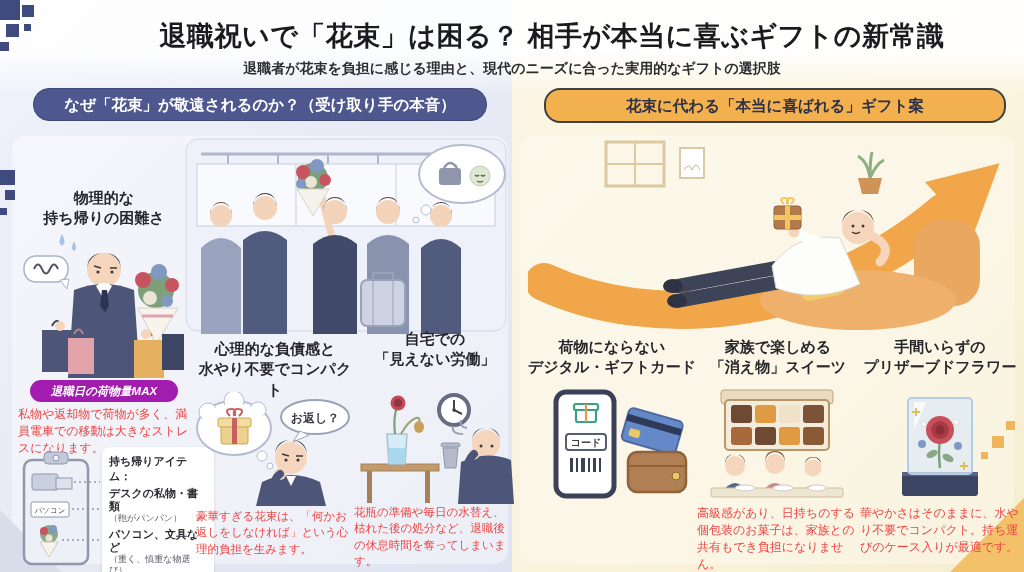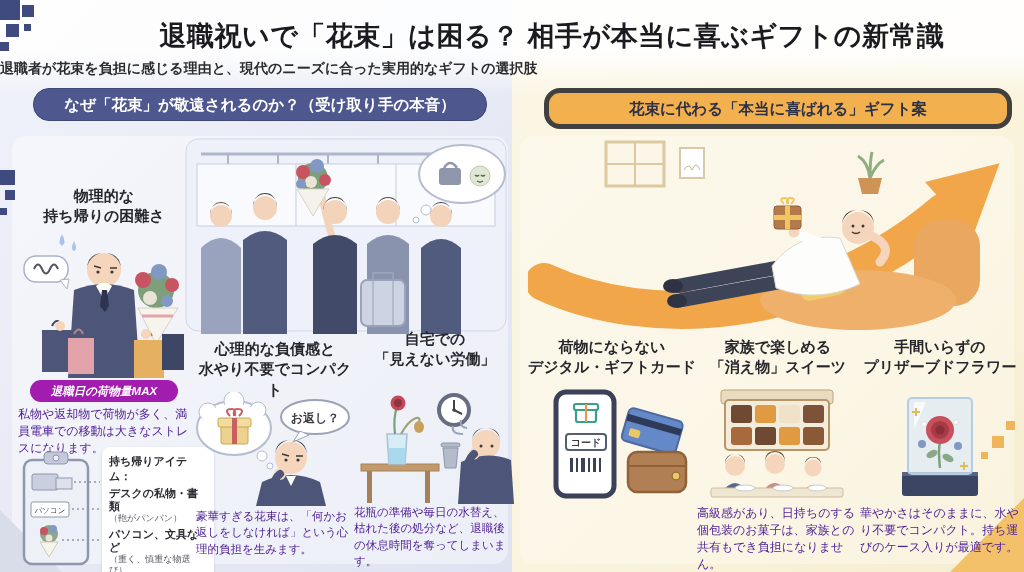--- a/index.html
+++ b/index.html
@@ -6,26 +6,26 @@
   body{font-family:"Liberation Sans","DejaVu Sans",sans-serif;}
   .page{position:relative;width:1024px;height:572px;overflow:hidden;background:#fff;}
   .abs{position:absolute;}
   .bg-left{position:absolute;left:0;top:0;width:512px;height:572px;background:linear-gradient(135deg,#f0f2fa 0%,#e6e9f4 60%,#dfe3f1 100%);}
   .bg-right{position:absolute;left:512px;top:0;width:512px;height:572px;background:linear-gradient(135deg,#fbf6e4 0%,#faf3dc 60%,#f6edd0 100%);}
   .bg-top{position:absolute;left:0;top:0;width:1024px;height:96px;background:linear-gradient(180deg,rgba(255,255,255,0.9) 55%,rgba(255,255,255,0) 100%);}
   .card{position:absolute;border-radius:14px;}
   .card.l{left:12px;top:136px;width:496px;height:428px;background:rgba(255,255,255,0.42);}
   .card.r{left:520px;top:136px;width:494px;height:428px;background:rgba(255,255,255,0.30);}
   .title{position:absolute;left:0;top:18px;width:1024px;text-align:center;font-size:27px;font-weight:bold;color:#1b1b1f;letter-spacing:0.5px;margin:0;padding-left:40px;}
-  .subtitle{position:absolute;left:0;top:60px;width:1024px;text-align:left;font-size:14px;font-weight:600;color:#2c2c30;margin:0;}
+  .subtitle{position:absolute;left:0;top:60px;width:1024px;text-align:center;font-size:14px;font-weight:600;color:#2c2c30;margin:0;}
   .banner{position:absolute;top:88px;height:31px;line-height:31px;text-align:center;font-size:15.5px;font-weight:bold;border-radius:16px;}
   .banner.navy{left:33px;width:452px;background:#4f588e;color:#ffffff;border:1px solid #3e4778;}
-  .banner.orange{left:544px;width:458px;background:#f2b04f;color:#2e3145;border:5px solid #404040;}
+  .banner.orange{left:544px;width:458px;background:#f2b04f;color:#2e3145;border:2px solid #404040;}
   .sec-h{position:absolute;margin:0;font-size:15px;line-height:1.35;font-weight:bold;color:#26262b;text-align:center;}
-  .body-txt{position:absolute;margin:0;font-size:12px;line-height:1.42;font-weight:500;color:#4c1d95;}
+  .body-txt{position:absolute;margin:0;font-size:12px;line-height:1.42;font-weight:500;color:#ef4444;}
   .body-txt.sm{font-size:11.5px;}
   .badge{position:absolute;left:30px;top:380px;width:148px;height:22px;line-height:22px;border-radius:11px;background:#a21caf;color:#fff;font-size:11.5px;font-weight:bold;text-align:center;font-style:italic;}
   .cl-card{position:absolute;left:102px;top:447px;width:112px;background:#ffffff;border-radius:8px;padding:7px 7px 5px 7px;box-shadow:0 1px 3px rgba(60,70,110,0.18);box-sizing:border-box;}
   .cl-title{font-size:11px;font-weight:bold;color:#2c2c33;margin-bottom:3px;}
   .cl-label{font-size:11px;font-weight:bold;color:#2c2c33;line-height:1.2;}
   .cl-note{font-size:9px;color:#5a5a66;line-height:1.25;margin-bottom:3px;}
   .px{position:absolute;background:#3f4a7e;}
   .pxo{position:absolute;background:#f0b45a;}
   .corner-bl{position:absolute;left:0;bottom:0;width:0;height:0;border-left:62px solid #d9dce9;border-top:62px solid transparent;}
   .corner-br{position:absolute;right:0;bottom:0;width:0;height:0;border-right:74px solid #f2c16a;border-top:74px solid transparent;}
@@ -134,21 +134,21 @@
       <rect x="256" y="32" width="22" height="17" rx="3" fill="#8e96ac"></rect>
       <path d="M261 32 q6 -10 13 0" fill="none" stroke="#8e96ac" stroke-width="2.5"></path>
       <g>
         <circle cx="297" cy="40" r="10" fill="#dfe7d5" stroke="#c2ccb4"></circle>
         <path d="M292 39 q2 2 4 0 M298 39 q2 2 4 0" stroke="#5a6150" fill="none" stroke-width="1.5"></path>
         <path d="M294 45 q3 2 6 0" stroke="#5a6150" fill="none" stroke-width="1.5"></path>
       </g>
     </g>
   </svg>
 
-  <h2 class="sec-h" style="left:14px;top:188px;width:180px;font-family:Liberation Mono, monospace;">
+  <h2 class="sec-h" style="left:14px;top:188px;width:180px;">
     <span>物理的な</span><br>
     <span>持ち帰りの困難さ</span>
   </h2>
 
   <svg class="abs" style="left:22px;top:228px;" width="164" height="150" viewBox="0 0 164 150">
     <path d="M40 6 q5 9 0 12 q-5 -3 0 -12" fill="#a9c4ec"></path>
     <path d="M52 13 q4 8 0 10 q-4 -2 0 -10" fill="#a9c4ec"></path>
     <g>
       <rect x="2" y="28" width="44" height="26" rx="12" fill="#fff" stroke="#aab2c6" stroke-width="1.5"></rect>
       <path d="M38 52 l7 9 l2 -10 z" fill="#fff" stroke="#aab2c6"></path>

